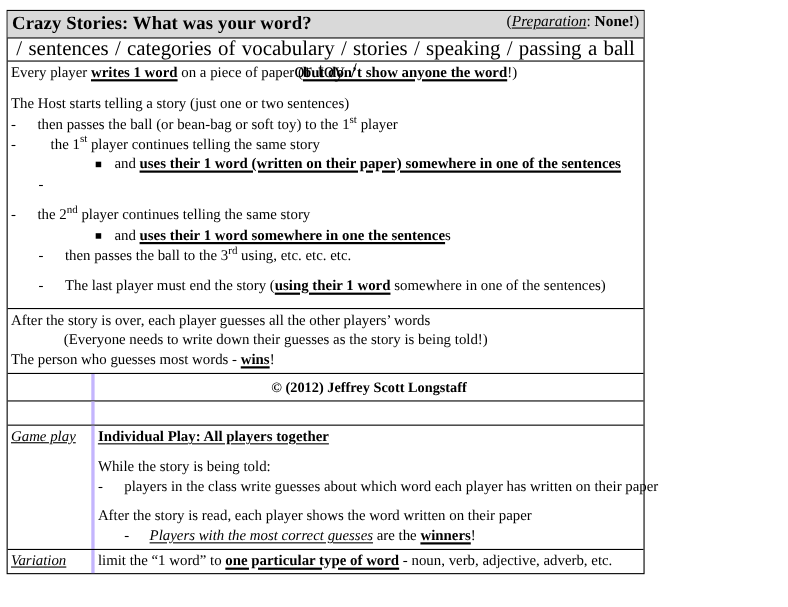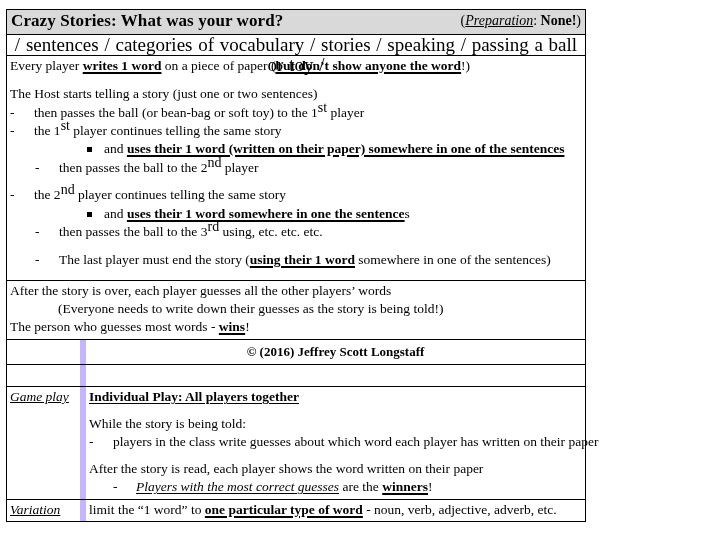--- a/index.html
+++ b/index.html
@@ -12,25 +12,25 @@
   .title { position:absolute; left:4px; top:1px; font-weight:bold; font-size:17px; letter-spacing:0.1px; }
   .prep { position:absolute; right:4px; top:3px; font-size:14px; }
   .prep i { text-decoration:underline; }
   .prep b { font-weight:bold; }
   .tags { height:21px; text-align:center; line-height:20px; font-size:19px; word-spacing:1px; }
   .main { height:225px; padding:2px 0 0 3px; }
   .line { position:absolute; white-space:nowrap; font-size:13.5px; }
   .b { font-weight:bold; }
   .u { text-decoration:underline; text-decoration-thickness:2px; text-underline-offset:2px; }
   .ul1 { text-decoration:underline; text-underline-offset:2px;font-style:italic; }
-  sup { font-size:14px; line-height:0; vertical-align:super; }
+  sup { font-size:10px; line-height:0; vertical-align:super; }
   .sq { display:inline-block; width:5px; height:5px; background:#000; vertical-align:middle; margin-right:12px; }
   .after { height:59px; }
   .split { display:flex; }
-  .split .c1 { width:79px; border-right:6px solid #c4b5fd; box-sizing:border-box; }
+  .split .c1 { width:79px; border-right:3px solid #c4b5fd; box-sizing:border-box; }
   .split .c2 { flex:1; position:relative; }
   .copy { height:25px; }
   .copy .c2 { text-align:center; font-weight:bold; font-family:"Liberation Serif",serif; font-size:13px; line-height:24px; }
   .blank { height:22px; }
   .gp { height:113px; }
   .var1 { height:22px; }
   .var2 { height:22px; }
   .lbl { font-style:italic; text-decoration:underline; font-size:13.5px; padding:2px 0 0 3px; }
 </style>
 </head>
@@ -47,26 +47,25 @@
 
   <div class="row main">
     <div class="line" style="left:3px;top:2px;"><span>Every player </span><span class="b u">writes 1 word</span><span> on a piece of paper (</span><span class="b u">but don’t show anyone the word</span><span>!)</span></div>
 
     <div class="line" style="left:3px;top:30px;font-family:Liberation Serif, serif;">The Host starts telling a story (just one or two sentences)</div>
 
     <span class="line" style="left:3px;top:49px;">-</span>
     <div class="line" style="left:27px;top:49px;"><span>then passes the ball (or bean-bag or soft toy) to the 1</span><sup>st</sup><span> player</span></div>
 
     <span class="line" style="left:3px;top:67px;">-</span>
-    <div class="line" style="left:27px;top:67px;"><span>the 1</span><sup>st</sup><span> player continues telling the same story</span></div>
+    <div class="line" style="left:39px;top:67px;"><span>the 1</span><sup>st</sup><span> player continues telling the same story</span></div>
 
     <div class="line" style="left:80px;top:85px;"><span class="sq"></span><span>and </span><span class="b u">uses their 1 word (written on their paper) somewhere in one of the sentences</span></div>
 
     <span class="line" style="left:28px;top:104px;">-</span>
-    <div class="line" style="left:52px;top:104px;"><span>then passes the ball to the 2</span><sup>nd</sup><span> player</span></div>
 
     <span class="line" style="left:3px;top:131px;">-</span>
     <div class="line" style="left:27px;top:131px;"><span>the 2</span><sup>nd</sup><span> player continues telling the same story</span></div>
 
     <div class="line" style="left:80px;top:150px;"><span class="sq"></span><span>and </span><span class="b u">uses their 1 word somewhere in one the sentence</span><span>s</span></div>
 
     <span class="line" style="left:28px;top:168px;">-</span>
     <div class="line" style="left:52px;top:168px;"><span>then passes the ball to the 3</span><sup>rd</sup><span> using, etc. etc. etc.</span></div>
 
     <span class="line" style="left:28px;top:196px;">-</span>
@@ -74,21 +73,21 @@
   </div>
 
   <div class="row after">
     <div class="line" style="left:3px;top:2px;">After the story is over, each player guesses all the other players’ words</div>
     <div class="line" style="left:51px;top:20px;">(Everyone needs to write down their guesses as the story is being told!)</div>
     <div class="line" style="left:3px;top:38px;"><span>The person who guesses most words - </span><span class="b u">wins</span><span>!</span></div>
   </div>
 
   <div class="row split copy">
     <div class="c1"></div>
-    <div class="c2">© (2016) Jeffrey Scott Longstaff</div>
+    <div class="c2">© (2012) Jeffrey Scott Longstaff</div>
   </div>
 
   <div class="row split blank">
     <div class="c1"></div>
     <div class="c2"></div>
   </div>
 
   <div class="row split gp">
     <div class="c1">
         <div class="lbl">Game play</div>

